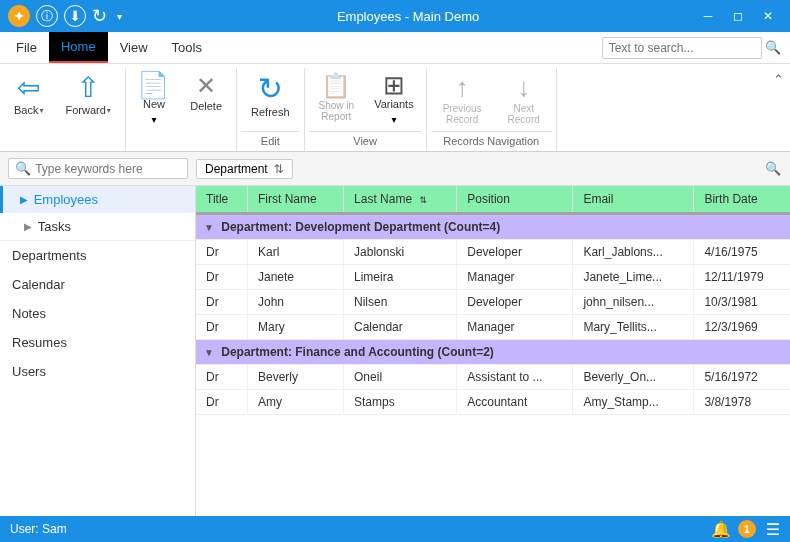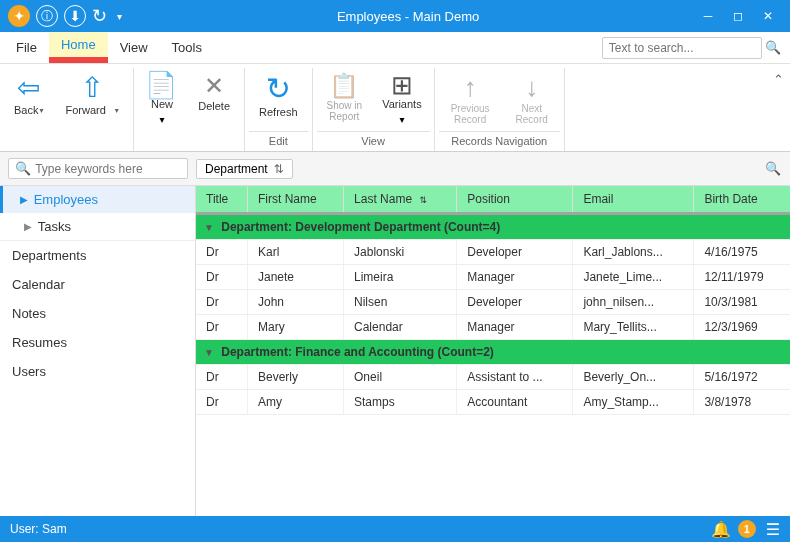--- a/index.html
+++ b/index.html
@@ -36,22 +36,22 @@
     }
     .menu-item {
       padding: 12px 12px;
       display: flex;
       align-items: center;
       cursor: pointer;
       font-size: 13px;
       color: #333;
     }
     .menu-item.active {
-      background: #fef9c3;
-      border-bottom: 6px solid #ef4444;
+      background: #000000;
+      border-bottom: 2px solid #ef4444;
       color: #1a8fe3;
       font-weight: 500;
     }
     .menu-search {
       margin-left: auto;
       display: flex;
       align-items: center;
       padding: 4px 8px;
     }
     .search-box {
@@ -172,21 +172,21 @@
 
     
     .data-area { flex: 1; background: #f5f5f5; overflow: hidden; display: flex; flex-direction: column; }
     .data-table-container { flex: 1; overflow: auto; background: white; }
     table { width: 100%; border-collapse: collapse; font-size: 12px; }
     thead tr { background: #86efac; border-bottom: 3px solid #a3a3a3; }
     thead th { padding: 6px 10px; text-align: left; font-weight: 500; color: #333; border-right: 1px solid #ddd; white-space: nowrap; }
     thead th:last-child { border-right: none; }
     tbody td { padding: 5px 10px; border-bottom: 1px solid #eee; border-right: 1px solid #f0f0f0; color: #333; }
     tbody td:last-child { border-right: none; }
-    .group-row { background: #22c55e; }
+    .group-row { background: #c4b5fd; }
     .group-row td { font-weight: 600; font-size: 12px; padding: 5px 8px; }
     .group-expand { color: #555; margin-right: 4px; font-size: 10px; }
 
     
     .status-bar {
       background: #1a8fe3;
       height: 26px;
       display: flex;
       align-items: center;
       padding: 0 10px;
@@ -245,21 +245,21 @@
     <div class="ribbon-buttons">
       <div class="rb-btn">
         <div class="btn-icon" style="color:#1a8fe3;font-size:28px;">⇦</div>
         <div style="display:flex;align-items:center;gap:1px;">
           <span class="btn-label">Back</span>
           <span class="btn-arrow">▾</span>
         </div>
       </div>
       <div class="rb-btn">
         <div class="btn-icon" style="color:#1a8fe3;font-size:28px;">⇧</div>
-        <div style="display:flex;align-items:center;gap:9px;justify-content:flex-end;">
+        <div style="display:flex;align-items:center;gap:1px;justify-content:flex-end;">
           <span class="btn-label">Forward</span>
           <span class="btn-arrow">▾</span>
         </div>
       </div>
     </div>
   </div>
 
   <div class="ribbon-group">
     <div class="ribbon-buttons">
 

